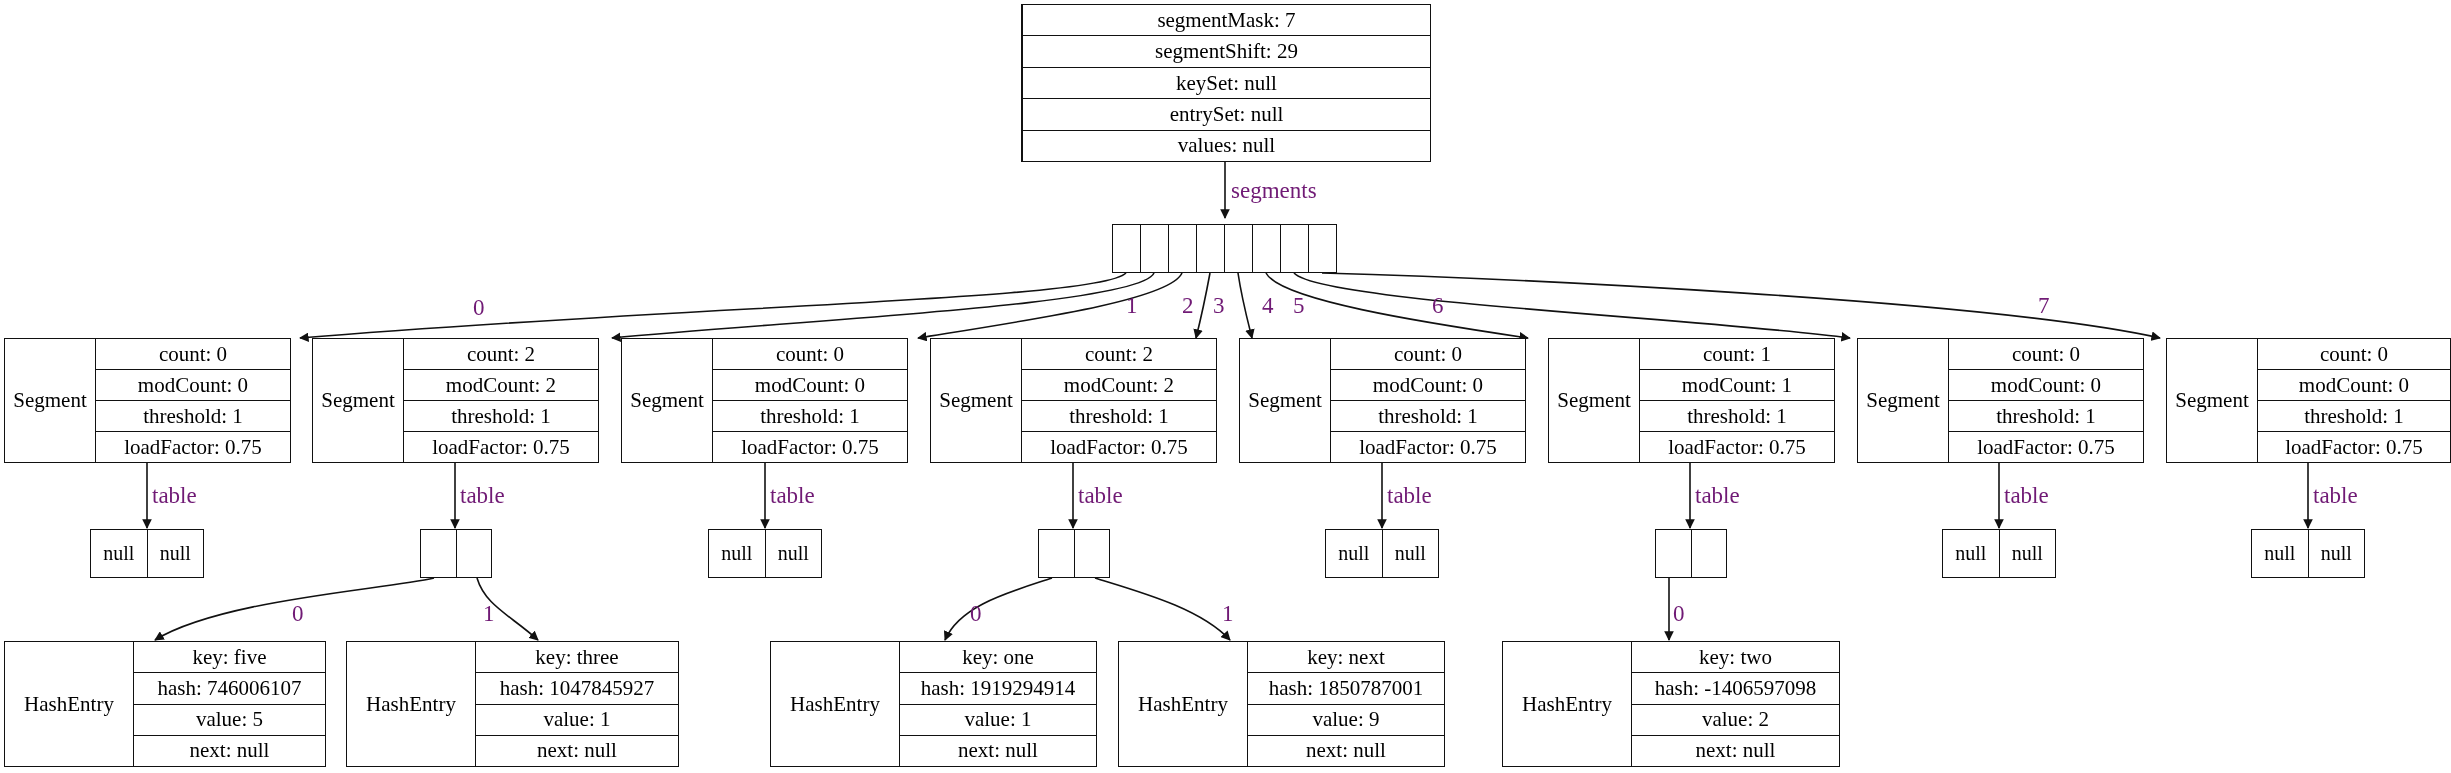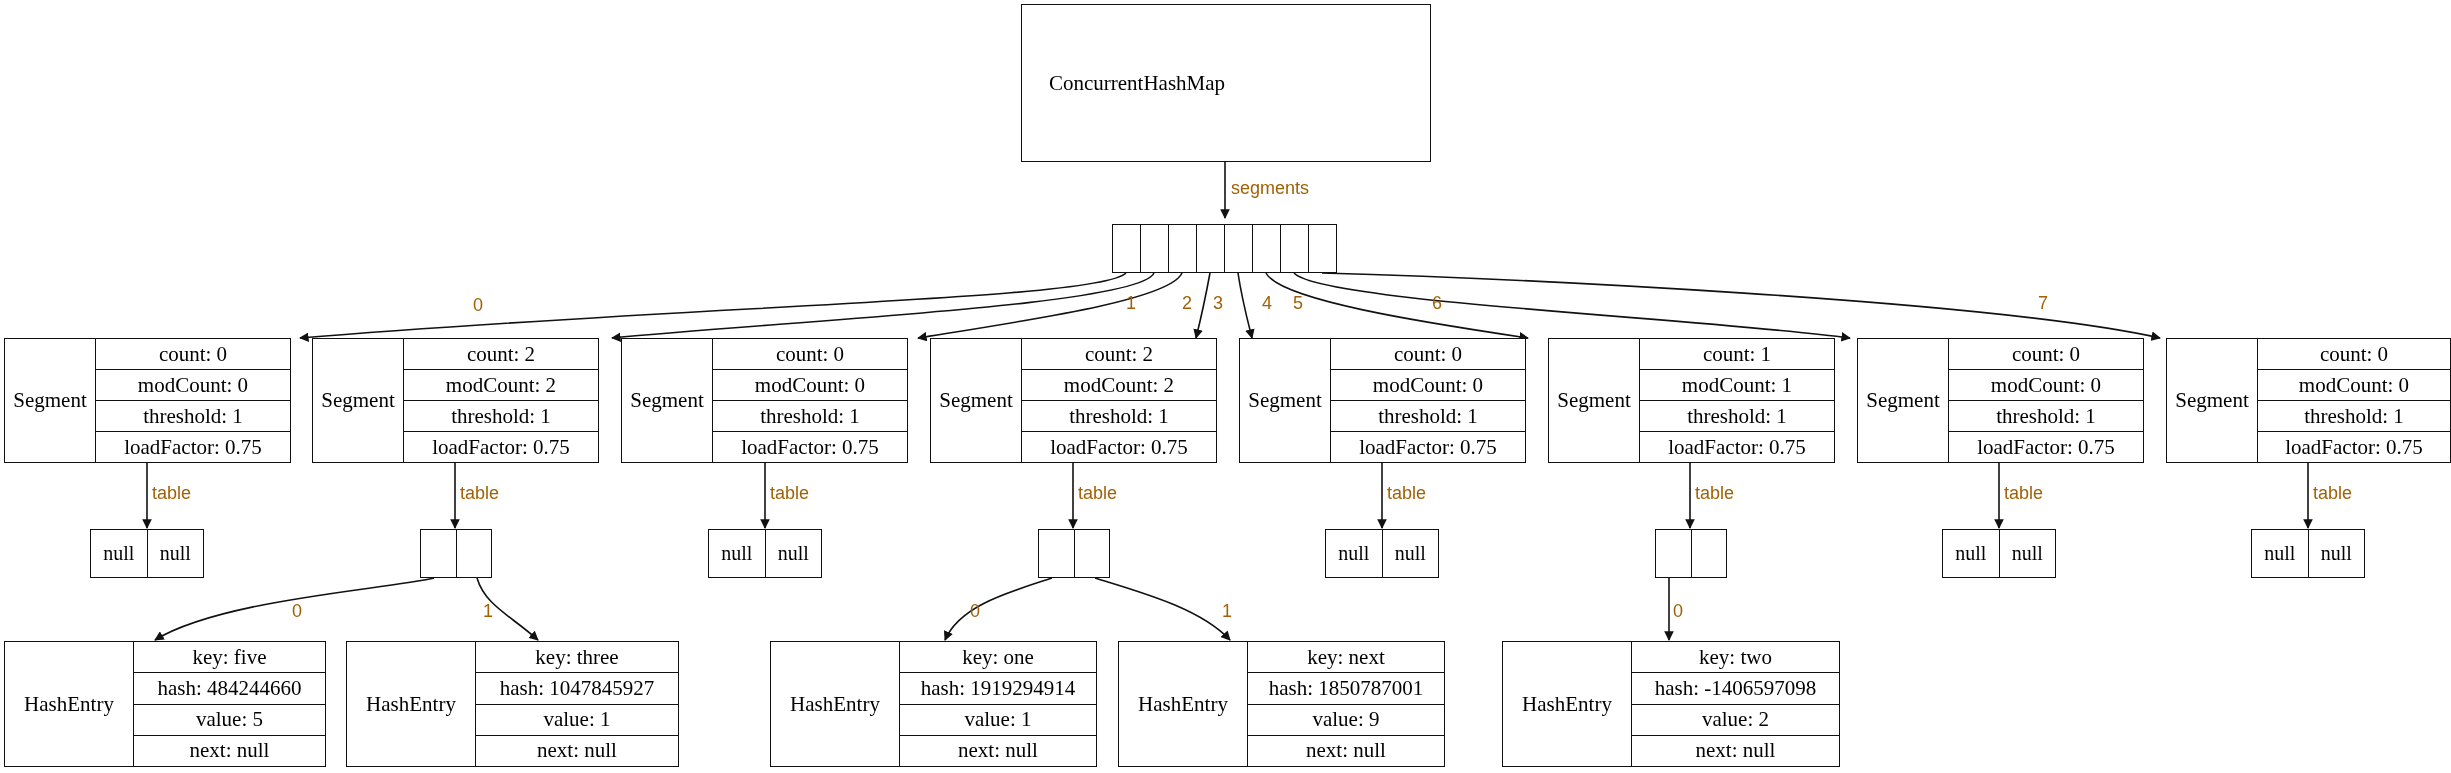--- a/index.html
+++ b/index.html
@@ -83,24 +83,24 @@
     box-sizing: border-box;
     flex: 1 1 0;
     white-space: nowrap;
   }
   .array-cell:last-child {
     border-right: none;
   }
   
   .edge-label {
     position: absolute;
-    font-size: 18px;
-    color: #a16207;
+    font-size: 23px;
+    color: #701a75;
     white-space: nowrap;
-    font-family: Liberation Sans, sans-serif;
+    font-family: Liberation Serif, serif;
   }
 </style>
 </head>
 <body>
 
 <div id="canvas">
 
   <svg class="edges" viewBox="0 0 2451 773">
     <defs>
       <marker id="arrow" viewBox="0 0 10 10" refX="9" refY="5" markerWidth="6" markerHeight="6" orient="auto-start-reverse">
@@ -131,21 +131,27 @@
     <path d="M 434 578 C 380 590, 220 600, 155 640" stroke="#111111" stroke-width="1.6" fill="none" marker-end="url(#arrow)"></path>
     <path d="M 477 578 C 485 605, 510 615, 538 640" stroke="#111111" stroke-width="1.6" fill="none" marker-end="url(#arrow)"></path>
 
     <path d="M 1052 578 C 1010 592, 960 605, 945 640" stroke="#111111" stroke-width="1.6" fill="none" marker-end="url(#arrow)"></path>
     <path d="M 1095 578 C 1140 592, 1200 608, 1230 640" stroke="#111111" stroke-width="1.6" fill="none" marker-end="url(#arrow)"></path>
 
     <path d="M 1669 578 L 1669 640" stroke="#111111" stroke-width="1.6" fill="none" marker-end="url(#arrow)"></path>
   </svg>
 
   <div class="record" style="left:1021px; top:4px; width:410px; height:158px;">
-    <div class="rec-title" style="width:230px;">ConcurrentHashMap</div>
+    <div class="rec-fields">
+      <div class="rec-field">segmentMask: 7</div>
+      <div class="rec-field">segmentShift: 29</div>
+      <div class="rec-field">keySet: null</div>
+      <div class="rec-field">entrySet: null</div>
+      <div class="rec-field">values: null</div>
+    </div>
   </div>
 
   <div class="edge-label" style="left:1231px; top:178px;">segments</div>
 
   <div class="array" style="left:1112px; top:224px; width:225px; height:49px;">
     <div class="array-cell"></div>
     <div class="array-cell"></div>
     <div class="array-cell"></div>
     <div class="array-cell"></div>
     <div class="array-cell"></div>
@@ -288,21 +294,21 @@
   <div class="edge-label" style="left:292px; top:601px;">0</div>
   <div class="edge-label" style="left:483px; top:601px;">1</div>
   <div class="edge-label" style="left:970px; top:601px;">0</div>
   <div class="edge-label" style="left:1222px; top:601px;">1</div>
   <div class="edge-label" style="left:1673px; top:601px;">0</div>
 
   <div class="record" style="left:4px; top:641px; width:322px; height:126px;">
     <div class="rec-title" style="width:128px;">HashEntry</div>
     <div class="rec-fields">
       <div class="rec-field">key: five</div>
-      <div class="rec-field">hash: 484244660</div>
+      <div class="rec-field">hash: 746006107</div>
       <div class="rec-field">value: 5</div>
       <div class="rec-field">next: null</div>
     </div>
   </div>
 
   <div class="record" style="left:346px; top:641px; width:333px; height:126px;">
     <div class="rec-title" style="width:128px;">HashEntry</div>
     <div class="rec-fields">
       <div class="rec-field">key: three</div>
       <div class="rec-field">hash: 1047845927</div>

